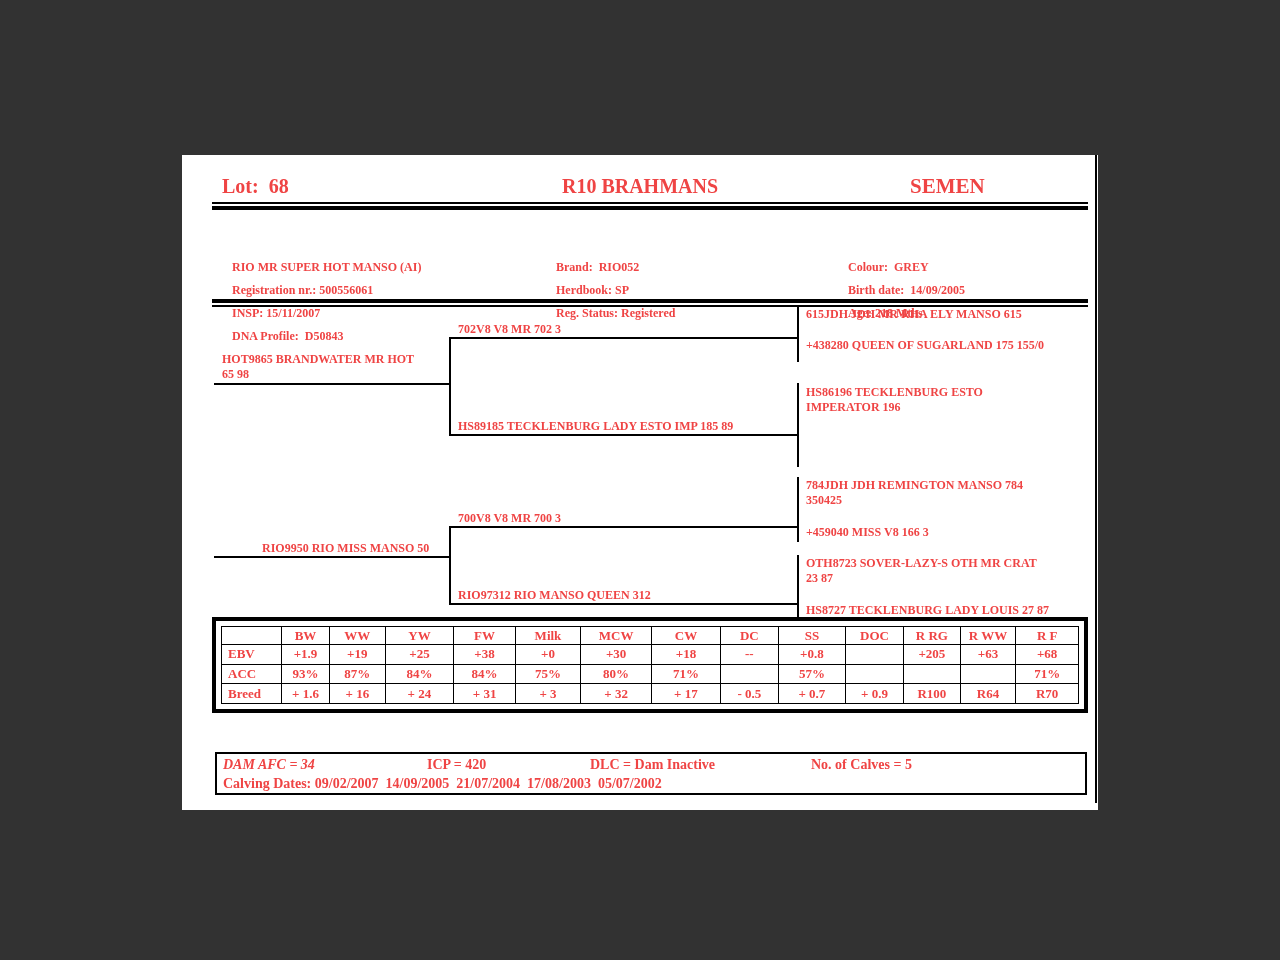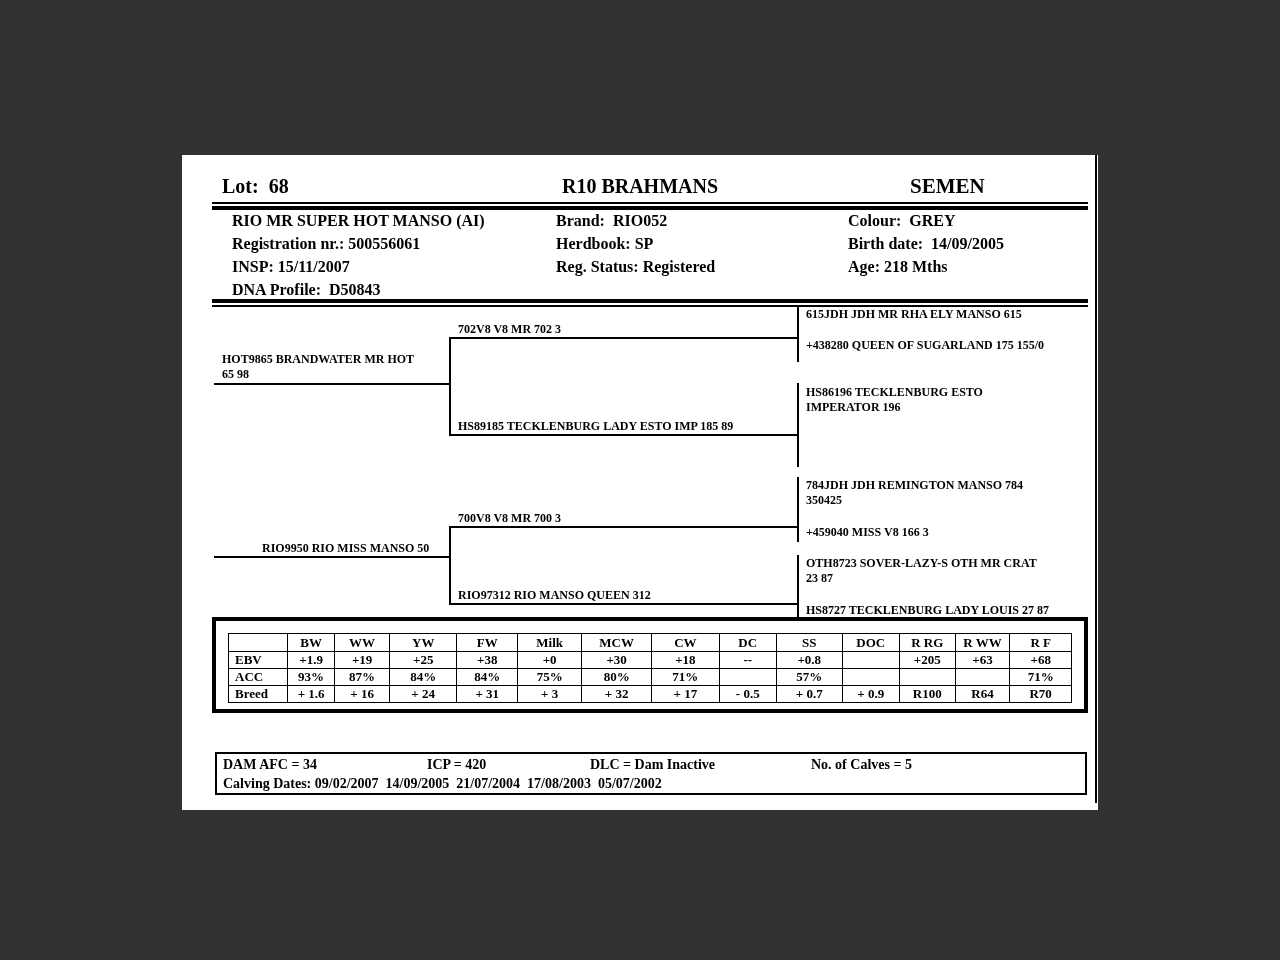--- a/index.html
+++ b/index.html
@@ -1,28 +1,28 @@
 <!DOCTYPE html>
 <html><head>
 <meta charset="utf-8">
 <style>
   html,body{margin:0;padding:0;}
   body{background:#323232;}
   .canvas{position:relative;width:1280px;height:960px;background:#323232;overflow:hidden;
-          font-family:"Liberation Serif","DejaVu Serif",serif;color:#000000;font-weight:bold;}
+          font-family:"Liberation Serif","DejaVu Serif",serif;color:#ef4444;font-weight:bold;}
   .page{position:absolute;left:182px;top:155px;width:916px;height:655px;background:#ffffff;}
   .abs{position:absolute;}
   .hline,.vline{position:absolute;background:#000;}
   .hdr{font-size:20px;white-space:pre;}
   .hdr-center{left:30px;width:856px;text-align:center;}
-  .info{font-size:16px;white-space:pre;}
+  .info{font-size:12px;white-space:pre;margin-top:48px;}
   .ped{font-size:12px;line-height:15px;white-space:pre-line;}
   .pedwide{width:295px;}
   .ebv-wrap{position:absolute;left:30px;top:462px;width:876px;height:96px;border:4px solid #000;
-            padding:12px;box-sizing:border-box;background:#fff;}
+            padding:5px;box-sizing:border-box;background:#fff;}
   table{border-collapse:collapse;width:100%;height:100%;}
   th,td{border:1px solid #000;font-size:13px;font-weight:bold;text-align:center;padding:0 2px;
         font-family:"Liberation Serif","DejaVu Serif",serif;}
   td.rowlab,th.rowlab{text-align:left;padding-left:6px;}
   .box{position:absolute;left:33px;width:872px;border:2px solid #000;box-sizing:border-box;background:#fff;}
   .desc{top:557px;height:42px;font-size:14px;line-height:19px;padding:1px 7px;}
   .dambox{top:597px;height:43px;font-size:14px;}
   .dambox span{position:absolute;white-space:pre;}
 </style>
 </head>
@@ -169,21 +169,21 @@
           <td>R100</td>
           <td>R64</td>
           <td>R70</td>
         </tr>
       </tbody>
         </table>
     </div>
 
 
     <div class="box dambox">
-      <span style="left:6px;top:3px;">DAM AFC = 34</span>
+      <span style="left:6px;top:3px;font-style:italic;">DAM AFC = 34</span>
       <span style="left:210px;top:3px;">ICP = 420</span>
       <span style="left:373px;top:3px;">DLC = Dam Inactive</span>
       <span style="left:594px;top:3px;">No. of Calves = 5</span>
       <span style="left:6px;top:22px;">Calving Dates: 09/02/2007  14/09/2005  21/07/2004  17/08/2003  05/07/2002</span>
     </div>
 
   </div>
 </div>
 
 </body></html>

